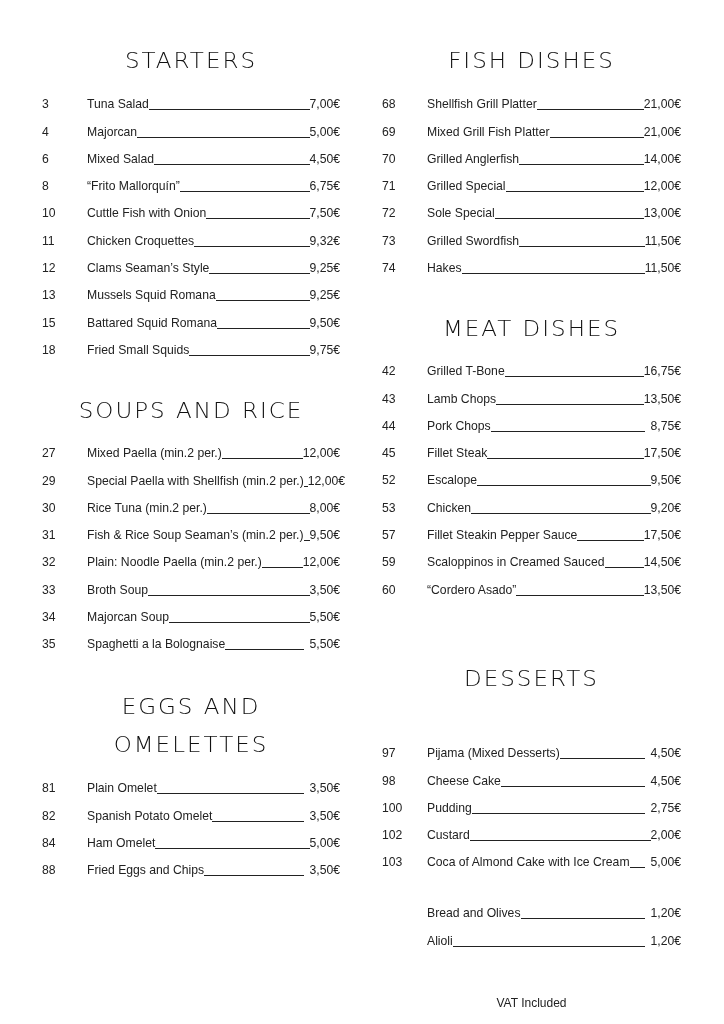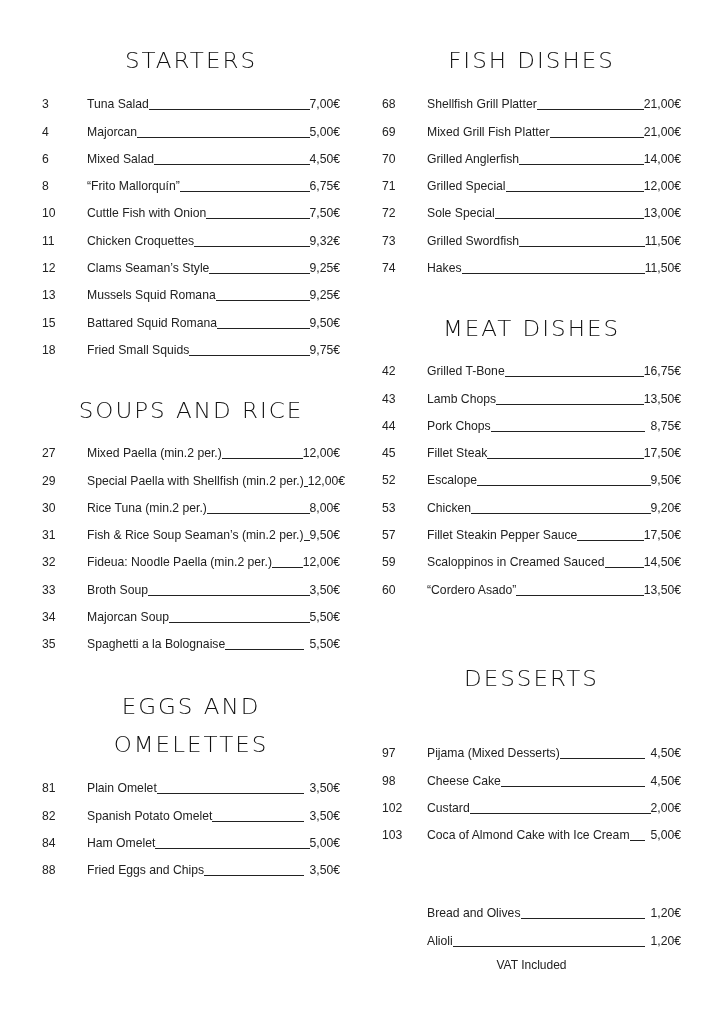--- a/index.html
+++ b/index.html
@@ -11,21 +11,21 @@
     .heading { position: absolute; left: 0; width: 100%; text-align: center;
       font-family: "DejaVu Sans", sans-serif; font-weight: 300; font-size: 23px;
       letter-spacing: 2px; color: #111; line-height: 38px; transform: scaleY(0.92); }
     .rows { position: absolute; left: 0; width: 100%; }
     .row { height: 27.3px; display: flex; align-items: flex-end; font-size: 12.2px; line-height: 14px; }
     .row .num { width: 45px; flex: none; padding-bottom: 3px; }
     .row .name { flex: none; white-space: nowrap; padding-bottom: 3px; }
     .row .leader { flex: 1 1 auto; border-bottom: 1px solid #222; margin-bottom: 4px; min-width: 4px; }
     .row .leader.gap { margin-right: 6px; }
     .row .price { flex: none; padding-bottom: 3px; text-align: right; }
-    .vat { position: absolute; left: 0; width: 100%; text-align: center; font-size: 12px; }
+    .vat { position: absolute; left: 0; width: 100%; text-align: center; font-size: 12px; margin-top: 38px; }
   </style>
 </head>
 <body>
 
 <div class="col col-left">
   <div class="heading" style="top:42px;">STARTERS</div>
   <div class="rows" style="top:87px;">
       <div class="row">
         <span class="num">3</span>
         <span class="name">Tuna Salad</span>
@@ -109,21 +109,21 @@
         <span class="price">8,00€</span>
       </div>
       <div class="row">
         <span class="num">31</span>
         <span class="name">Fish &amp; Rice Soup Seaman’s (min.2 per.)</span>
         <span class="leader"></span>
         <span class="price">9,50€</span>
       </div>
       <div class="row">
         <span class="num">32</span>
-        <span class="name">Fideua: Noodle Paella (min.2 per.)</span>
+        <span class="name">Plain: Noodle Paella (min.2 per.)</span>
         <span class="leader"></span>
         <span class="price">12,00€</span>
       </div>
       <div class="row">
         <span class="num">33</span>
         <span class="name">Broth Soup</span>
         <span class="leader"></span>
         <span class="price">3,50€</span>
       </div>
       <div class="row">
@@ -283,20 +283,26 @@
         <span class="leader gap"></span>
         <span class="price">4,50€</span>
       </div>
       <div class="row">
         <span class="num">98</span>
         <span class="name">Cheese Cake</span>
         <span class="leader gap"></span>
         <span class="price">4,50€</span>
       </div>
       <div class="row">
+        <span class="num">100</span>
+        <span class="name">Pudding</span>
+        <span class="leader gap"></span>
+        <span class="price">2,75€</span>
+      </div>
+      <div class="row">
         <span class="num">102</span>
         <span class="name">Custard</span>
         <span class="leader"></span>
         <span class="price">2,00€</span>
       </div>
       <div class="row">
         <span class="num">103</span>
         <span class="name">Coca of Almond Cake with Ice Cream</span>
         <span class="leader gap"></span>
         <span class="price">5,00€</span>

